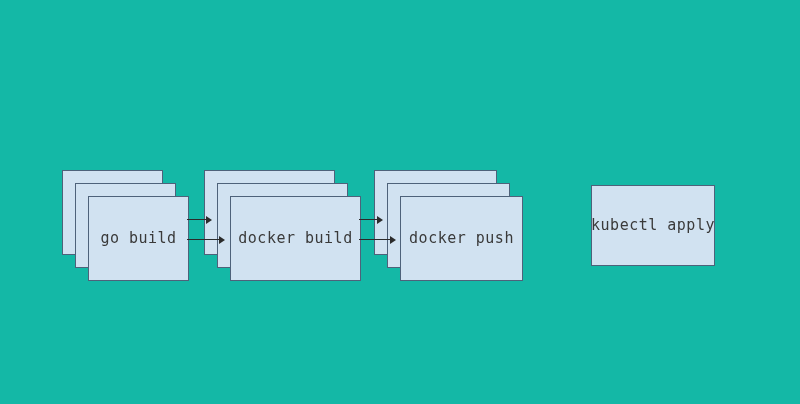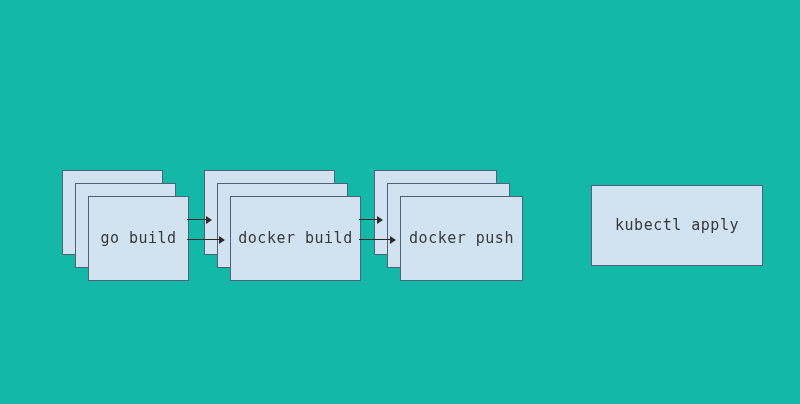--- a/index.html
+++ b/index.html
@@ -86,21 +86,21 @@
         <div class="node card-back" style="left: 374px; top: 170px; width: 123px; height: 85px; z-index: 10;">
           <span class="node-label">docker push</span>
         </div>
         <div class="node card-back" style="left: 387px; top: 183px; width: 123px; height: 85px; z-index: 11;">
           <span class="node-label">docker push</span>
         </div>
         <div class="node card-front" style="left: 400px; top: 196px; width: 123px; height: 85px; z-index: 12;">
           <span class="node-label">docker push</span>
         </div>
       </div>
-      <div class="node card-front" style="left: 591px; top: 185px; width: 172px; height: 81px; z-index: 10;">
+      <div class="node card-front" style="left: 591px; top: 185px; width: 124px; height: 81px; z-index: 10;">
         <span class="node-label">kubectl apply</span>
       </div>
     </div>
   <div id="layer-edges">
       <div class="edge-line" style="left: 187px; top: 219px; width: 20px; background: rgb(43, 43, 43); z-index: 40;"></div>
       <div class="edge-head" style="left: 206px; top: 216px; border-left-color: rgb(43, 43, 43); z-index: 41;"></div>
       <div class="edge-line" style="left: 187px; top: 239px; width: 33px; background: rgb(43, 43, 43); z-index: 40;"></div>
       <div class="edge-head" style="left: 219px; top: 236px; border-left-color: rgb(43, 43, 43); z-index: 41;"></div>
       <div class="edge-line" style="left: 359px; top: 219px; width: 19px; background: rgb(43, 43, 43); z-index: 40;"></div>
       <div class="edge-head" style="left: 377px; top: 216px; border-left-color: rgb(43, 43, 43); z-index: 41;"></div>

